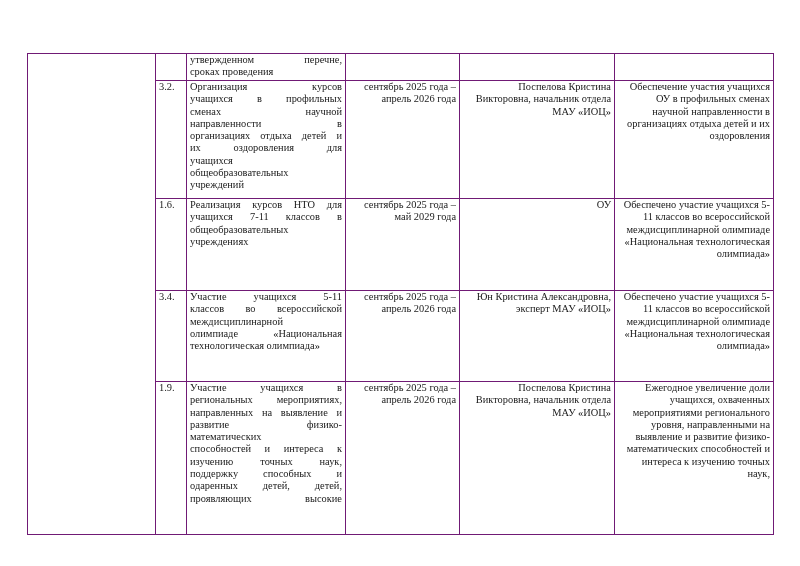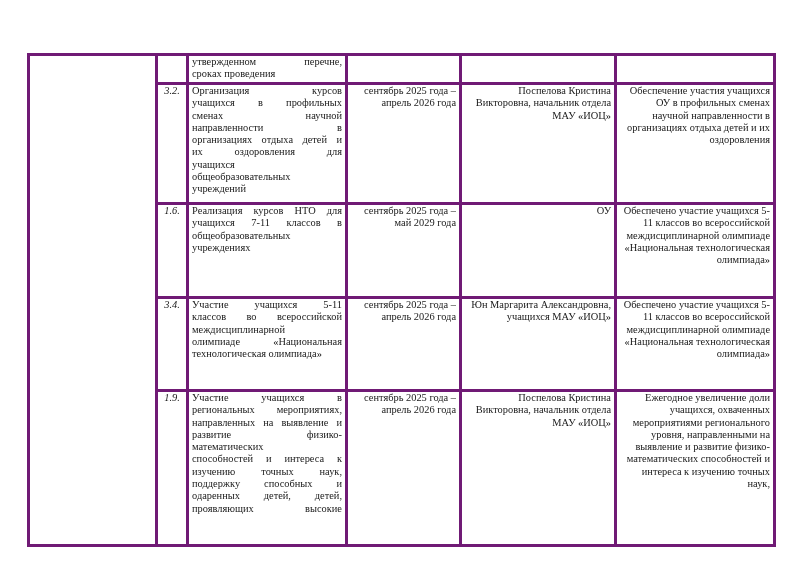--- a/index.html
+++ b/index.html
@@ -9,26 +9,26 @@
       font-family: "Liberation Serif", "DejaVu Serif", serif;
       color: #1a1a1a;
     }
     table.plan {
       position: absolute; left: 27px; top: 53px;
       border-collapse: collapse; table-layout: fixed;
       width: 746px;
       font-size: 10.4px; line-height: 12.3px;
     }
     table.plan td {
-      border: 3px solid #701a75;
+      border: 1px solid #701a75;
       vertical-align: top;
       padding: 0 3px;
       overflow: hidden;
     }
-    td.num { text-align: center; padding-top: 1px; font-style: italic; }
+    td.num { padding-top: 1px; }
     td.just { text-align: justify; text-align-last: left; }
     td.center { text-align: right; }
     tr.r0 td { height: 26px; }
     tr.r1 td { height: 117px; }
     tr.r2 td { height: 91px; }
     tr.r3 td { height: 90px; }
     tr.r4 td { height: 152px; }
     .line { display: block; }
     .jline { display: block; text-align: justify; text-align-last: justify; }
   </style>
@@ -91,21 +91,21 @@
     <tr class="r3">
       <td class="num">3.4.</td>
       <td>
         <span class="jline">Участие учащихся 5-11</span>
         <span class="jline">классов во всероссийской</span>
         <span class="line">междисциплинарной</span>
         <span class="jline">олимпиаде «Национальная</span>
         <span class="line">технологическая олимпиада»</span>
       </td>
       <td class="center">сентябрь 2025 года – апрель 2026 года</td>
-      <td class="center">Юн Маргарита Александровна, учащихся МАУ «ИОЦ»</td>
+      <td class="center">Юн Кристина Александровна, эксперт МАУ «ИОЦ»</td>
       <td class="center">Обеспечено участие учащихся 5-11 классов во всероссийской междисциплинарной олимпиаде «Национальная технологическая олимпиада»</td>
     </tr>
 
     <tr class="r4">
       <td class="num">1.9.</td>
       <td>
         <span class="jline">Участие учащихся в</span>
         <span class="jline">региональных мероприятиях,</span>
         <span class="jline">направленных на выявление и</span>
         <span class="jline">развитие физико-</span>

